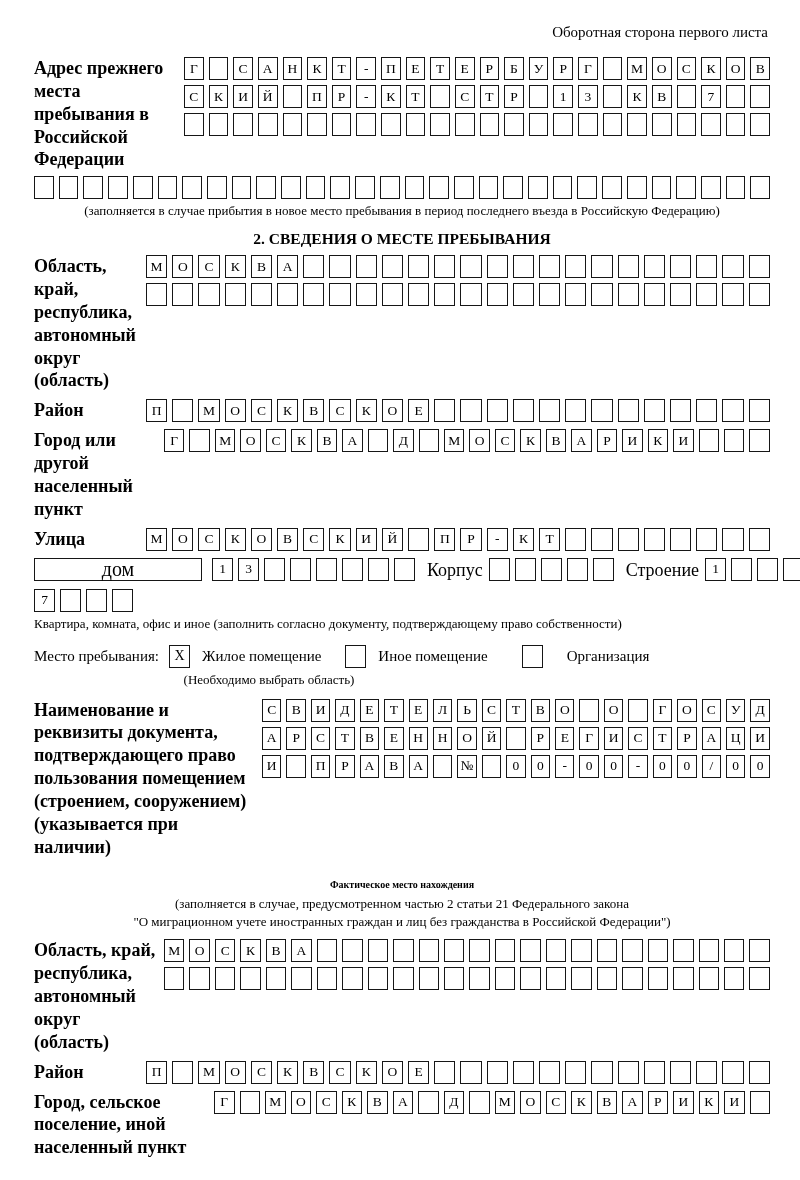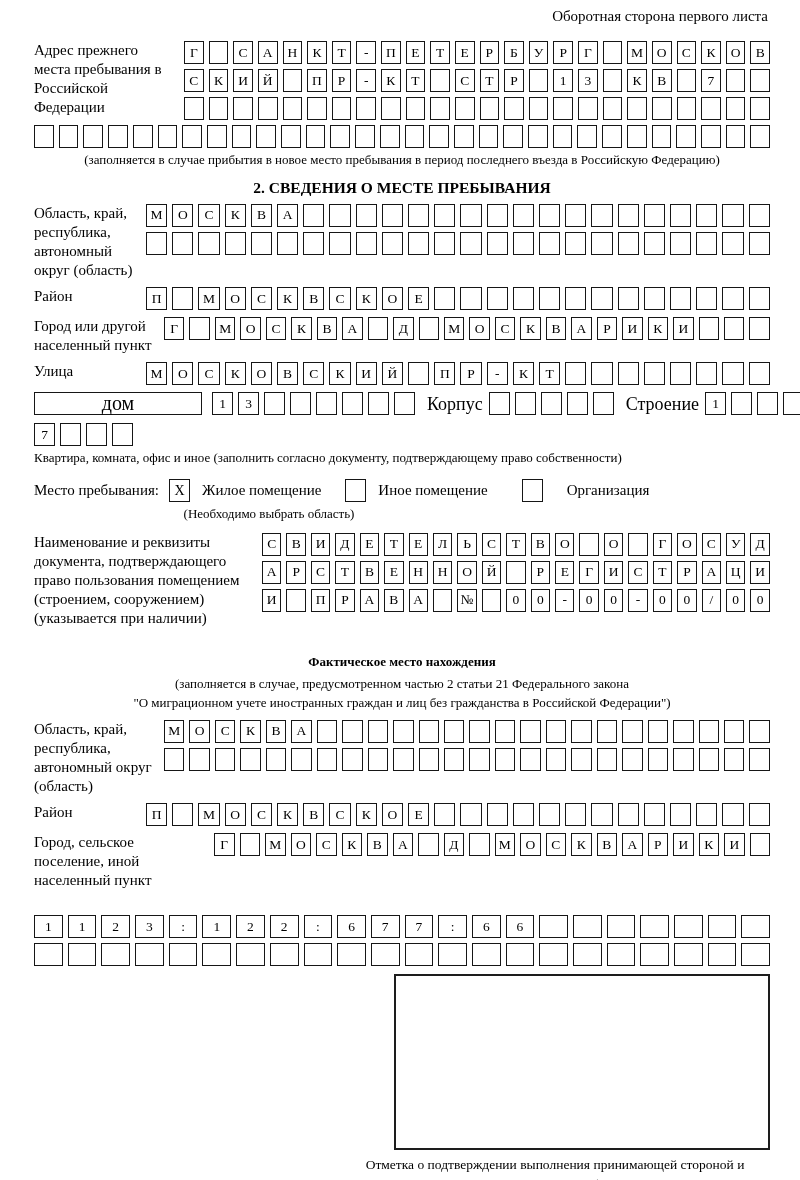--- a/index.html
+++ b/index.html
@@ -2,26 +2,26 @@
 <html><head>
 <meta charset="utf-8">
 <style>
   html,body { margin:0; padding:0; background:#ffffff; }
   body {
     width:800px; height:1180px;
     font-family:"Liberation Serif","DejaVu Serif",serif;
     color:#000;
     overflow:hidden;
   }
-  .page { width:800px; height:1180px; box-sizing:border-box; padding:8px 30px 0 34px; }
+  .page { width:800px; height:1180px; box-sizing:border-box; padding:24px 30px 0 34px; }
 
   .header-note { text-align:right; font-size:15px; padding-right:2px; margin-bottom:16px; }
 
   .frow { display:flex; align-items:flex-start; margin-top:7px; }
-  .flabel { font-size:15px; line-height:1.27; padding-right:8px; box-sizing:border-box; flex:0 0 auto; }
+  .flabel { font-size:18px; line-height:1.27; padding-right:8px; box-sizing:border-box; flex:0 0 auto;font-weight:bold; }
   .w148{width:150px} .w112{width:112px} .w130{width:130px} .w178{width:180px} .w181{width:183px} .w225{width:228px}
 
   .rows { flex:1 1 auto; display:flex; flex-direction:column; gap:5px; min-width:0; }
   .cells { display:flex; gap:5px; }
   .cell {
     flex:1 1 0; height:21px; border:1.6px solid #161616;
     display:flex; align-items:center; justify-content:center;
     font-size:13.5px; box-sizing:content-box; background:#fff;
   }
   .cells.fixed .cell { flex:0 0 19px; }
@@ -40,21 +40,21 @@
   .inline-label { font-size:18px; margin:0 6px 0 12px; line-height:24px; flex:0 0 auto; }
 
   .stay-row { display:flex; align-items:center; margin-top:12px; font-size:15px; }
   .checkbox {
     width:19px; height:21px; border:1.6px solid #161616;
     display:inline-flex; align-items:center; justify-content:center;
     font-size:14px; margin-left:10px; margin-right:12px; background:#fff; flex:0 0 auto;
   }
   .stay-caption { width:470px; text-align:center; font-size:13px; margin-top:4px; }
 
-  .fact-title { text-align:center; font-weight:bold; font-size:13px; margin-top:26px; }
+  .fact-title { text-align:center; font-weight:bold; font-size:10px; margin-top:20px; }
   .fact-caption { text-align:center; font-size:13px; margin-top:5px; line-height:1.45; }
 
   .stamp-box { width:372px; height:172px; border:2px solid #1d1d1d; margin-left:auto; margin-top:8px; background:#fff; }
   .stamp-caption { width:430px; margin-left:auto; text-align:center; font-size:13.5px; line-height:1.5; margin-top:5px; }
 
   .mt4 { margin-top:5px; }
   .mt10 { margin-top:10px; }
 </style>
 </head>
 <body>

